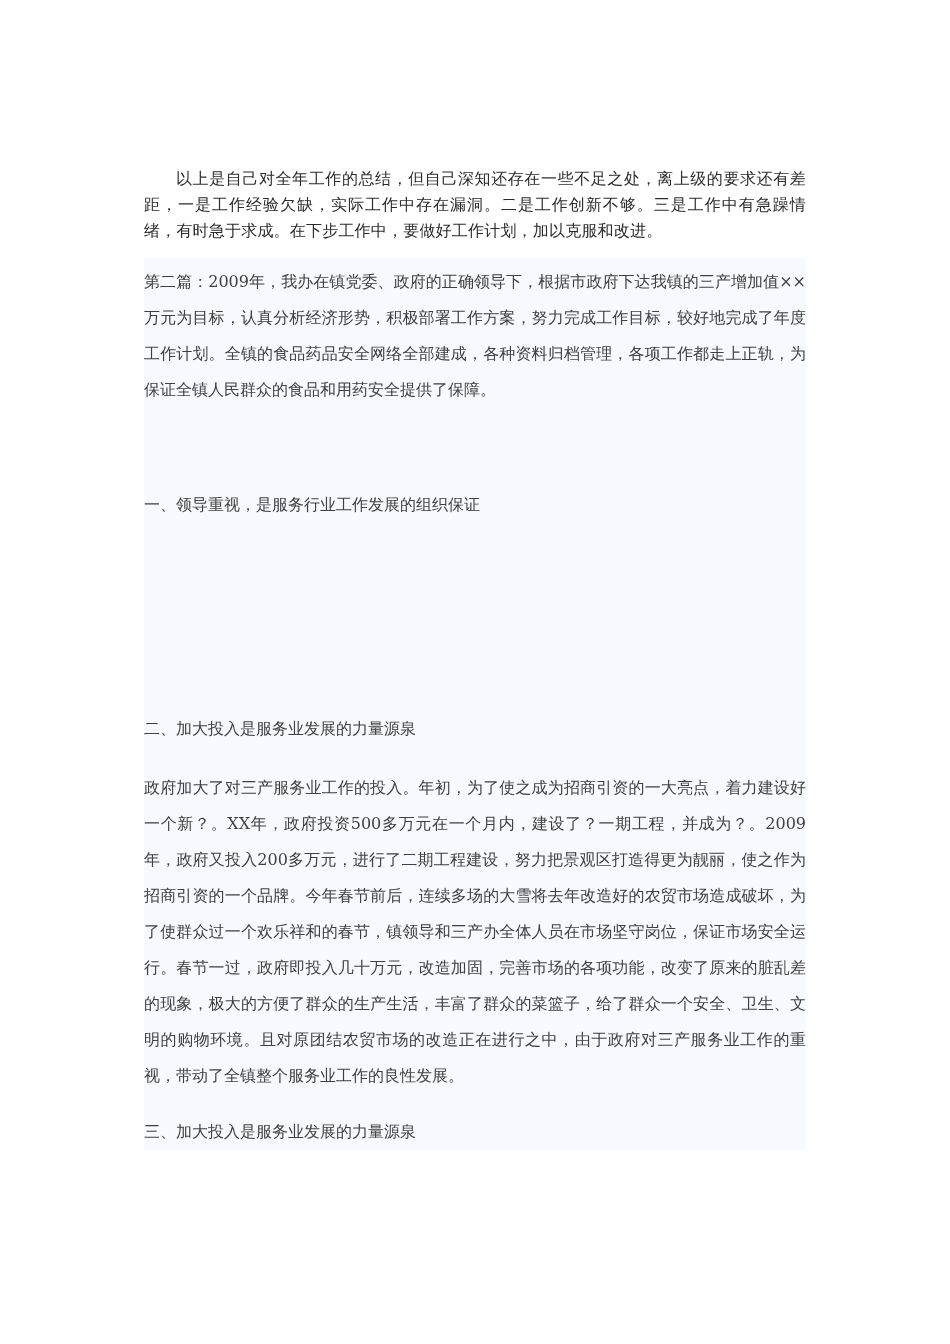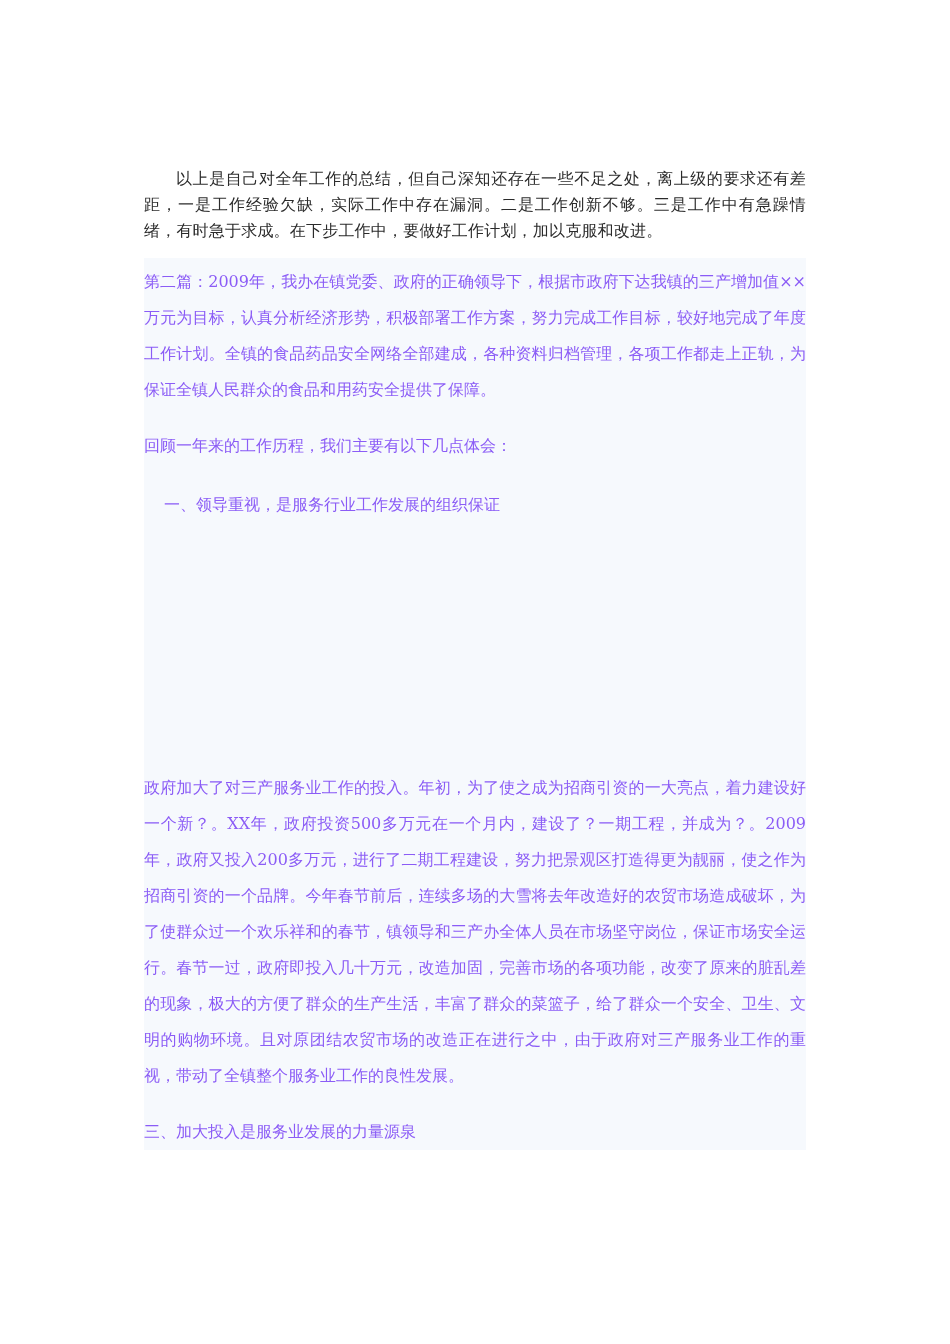--- a/index.html
+++ b/index.html
@@ -46,34 +46,34 @@
       height: 892px;
       background: #f6f9fd;
     }
     .para {
       position: absolute;
       left: 0;
       width: 662px;
       font-size: 16px;
       line-height: 36px;
       text-align: justify;
-      color: #8b5cf6;
+      color: #404040;
       margin: 0;
     }
   </style>
 </head>
 <body>
 
 <div class="page">
 
   <div class="intro">
     <p>以上是自己对全年工作的总结，但自己深知还存在一些不足之处，离上级的要求还有差距，一是工作经验欠缺，实际工作中存在漏洞。二是工作创新不够。三是工作中有急躁情绪，有时急于求成。在下步工作中，要做好工作计划，加以克服和改进。</p>
   </div>
 
   <div class="block">
     <p class="para" style="top:6px;">第二篇：2009年，我办在镇党委、政府的正确领导下，根据市政府下达我镇的三产增加值××万元为目标，认真分析经济形势，积极部署工作方案，努力完成工作目标，较好地完成了年度工作计划。全镇的食品药品安全网络全部建成，各种资料归档管理，各项工作都走上正轨，为保证全镇人民群众的食品和用药安全提供了保障。</p>
-    <p class="para" style="top:170px;">回顾一年来的工作历程，我们主要有以下几点体会：</p>
-    <p class="para" style="top:229px;margin-left:20px;">一、领导重视，是服务行业工作发展的组织保证</p>
+    <p class="para" style="top:229px;">一、领导重视，是服务行业工作发展的组织保证</p>
+    <p class="para" style="top:453px;">二、加大投入是服务业发展的力量源泉</p>
     <p class="para" style="top:512px;">政府加大了对三产服务业工作的投入。年初，为了使之成为招商引资的一大亮点，着力建设好一个新？。XX年，政府投资500多万元在一个月内，建设了？一期工程，并成为？。2009年，政府又投入200多万元，进行了二期工程建设，努力把景观区打造得更为靓丽，使之作为招商引资的一个品牌。今年春节前后，连续多场的大雪将去年改造好的农贸市场造成破坏，为了使群众过一个欢乐祥和的春节，镇领导和三产办全体人员在市场坚守岗位，保证市场安全运行。春节一过，政府即投入几十万元，改造加固，完善市场的各项功能，改变了原来的脏乱差的现象，极大的方便了群众的生产生活，丰富了群众的菜篮子，给了群众一个安全、卫生、文明的购物环境。且对原团结农贸市场的改造正在进行之中，由于政府对三产服务业工作的重视，带动了全镇整个服务业工作的良性发展。</p>
     <p class="para" style="top:856px;">三、加大投入是服务业发展的力量源泉</p>
   </div>
 
 </div>
 
 </body></html>

